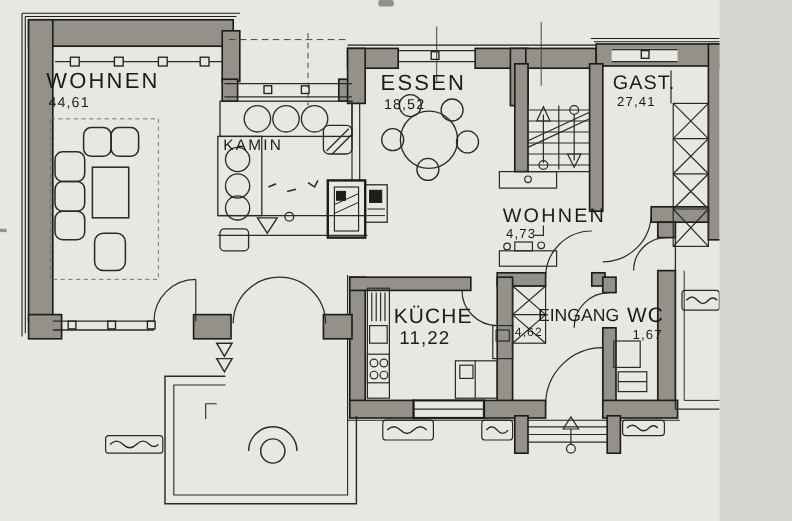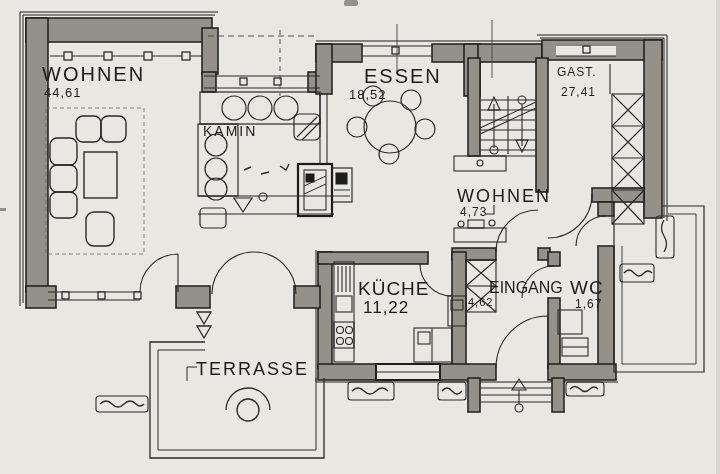--- a/index.html
+++ b/index.html
@@ -1,16 +1,16 @@
 <!DOCTYPE html>
 <html><head>
 <meta charset="utf-8">
 <style>
   html,body{margin:0;padding:0;background:#d8d6d1;}
-  .plan{position:relative;width:716px;height:474px;background:#e9e7e2;overflow:hidden;
+  .plan{position:relative;width:654px;height:474px;background:#e9e7e2;overflow:hidden;
         font-family:"Liberation Sans",sans-serif;}
   .plan svg{position:absolute;left:0;top:0;}
   .room-label,.room-area{position:absolute;line-height:1;white-space:nowrap;color:#1c1c1a;}
   .room-label{font-weight:normal;}
   .thin{fill:none;stroke:#2a2a28;stroke-width:1.2;}
 </style>
 </head>
 <body>
 
 <div class="plan">
@@ -248,35 +248,34 @@
     <rect x="656" y="216" width="18" height="42" rx="3"></rect>
     <path d="M664,220 q-5,8 0,16 q5,8 0,16" stroke-width="1.3"></path>
     <rect x="620" y="264" width="34" height="18" rx="3"></rect>
     <path d="M624,273 q5,-6 10,0 q5,6 10,0 q4,-4 8,0" stroke-width="1.3"></path>
   </g>
 </svg>
 
 <div class="room-label" style="left:42px;top:64px;font-size:20px;letter-spacing:2px">WOHNEN</div>
 <div class="room-area" style="left:44px;top:86px;font-size:13px;letter-spacing:1px">44,61</div>
 
-<div class="room-label" style="left:364px;top:66px;font-size:20px;letter-spacing:2px">ESSEN</div>
+<div class="room-label" style="left:346px;top:66px;font-size:20px;letter-spacing:2px">ESSEN</div>
 <div class="room-area" style="left:349px;top:88px;font-size:13px;letter-spacing:1px">18,52</div>
 
 <div class="room-label" style="left:203px;top:124px;font-size:14px;letter-spacing:2px">KAMIN</div>
 
-<div class="room-label" style="left:557px;top:66px;font-size:12px;letter-spacing:1px">GAST.</div>
+<div class="room-label" style="left:557px;top:66px;font-size:18px;letter-spacing:1px">GAST.</div>
 <div class="room-area" style="left:561px;top:86px;font-size:12px;letter-spacing:1px">27,41</div>
 
 <div class="room-label" style="left:457px;top:187px;font-size:18px;letter-spacing:2px">WOHNEN</div>
 <div class="room-area" style="left:460px;top:206px;font-size:12px;letter-spacing:1px">4,73</div>
 
 <div class="room-label" style="left:358px;top:279px;font-size:19px;letter-spacing:1px">KÜCHE</div>
 <div class="room-area" style="left:363px;top:299px;font-size:17px;letter-spacing:1px">11,22</div>
 
 <div class="room-label" style="left:489px;top:280px;font-size:16px;letter-spacing:0px">EINGANG</div>
 <div class="room-area" style="left:468px;top:297px;font-size:11px;letter-spacing:1px">4,62</div>
 
 <div class="room-label" style="left:570px;top:278px;font-size:19px;letter-spacing:1px">WC</div>
 <div class="room-area" style="left:575px;top:298px;font-size:12px;letter-spacing:1px">1,67</div>
 
-<div class="room-label" style="left:196px;top:360px;font-size:18px;letter-spacing:2px">TERRASSE</div>
 
 </div>
 
 </body></html>

